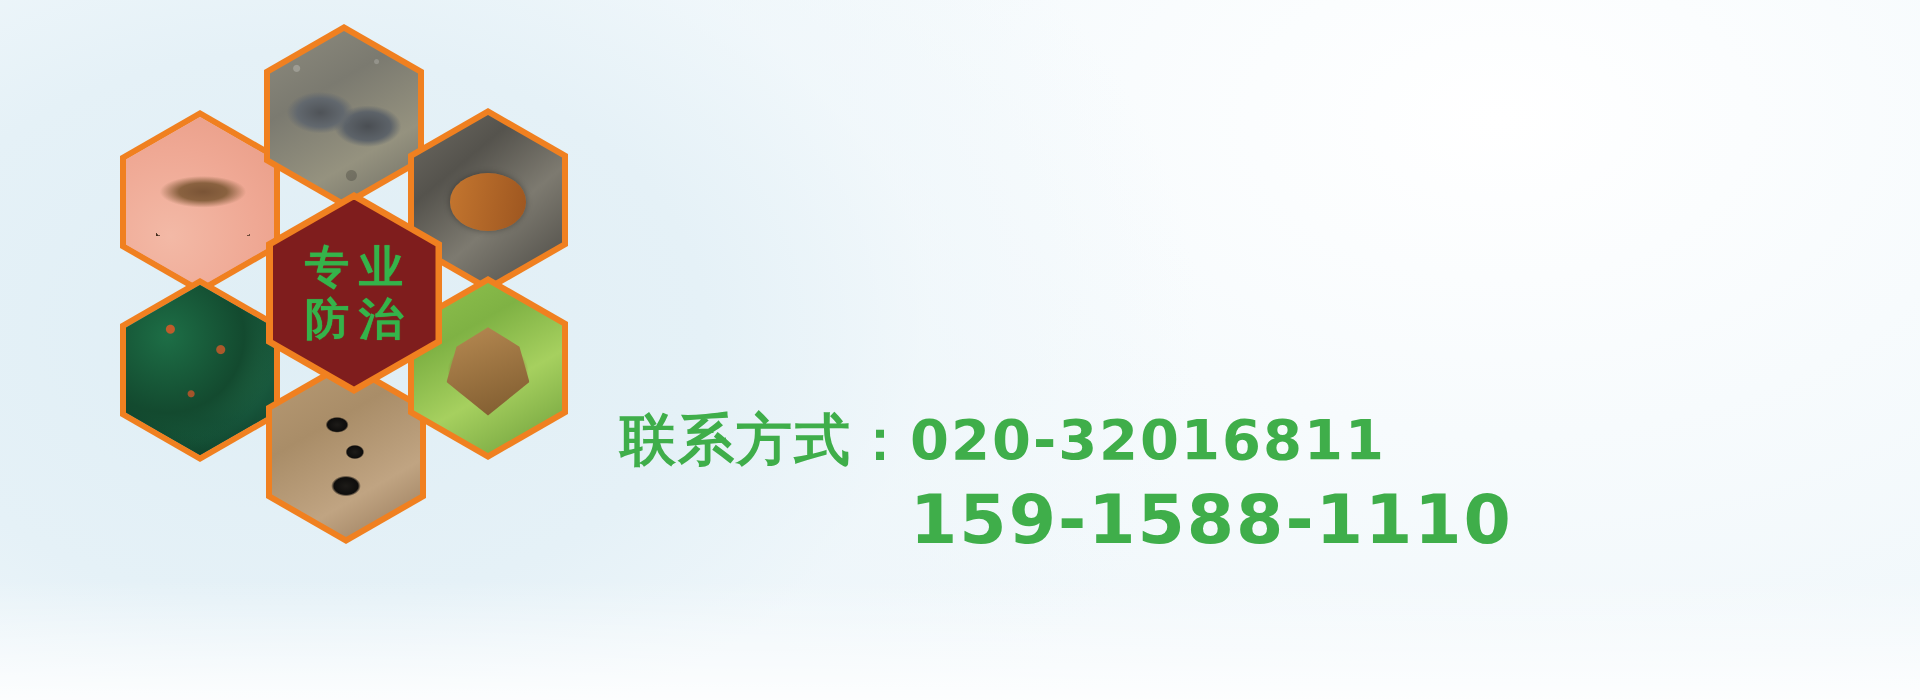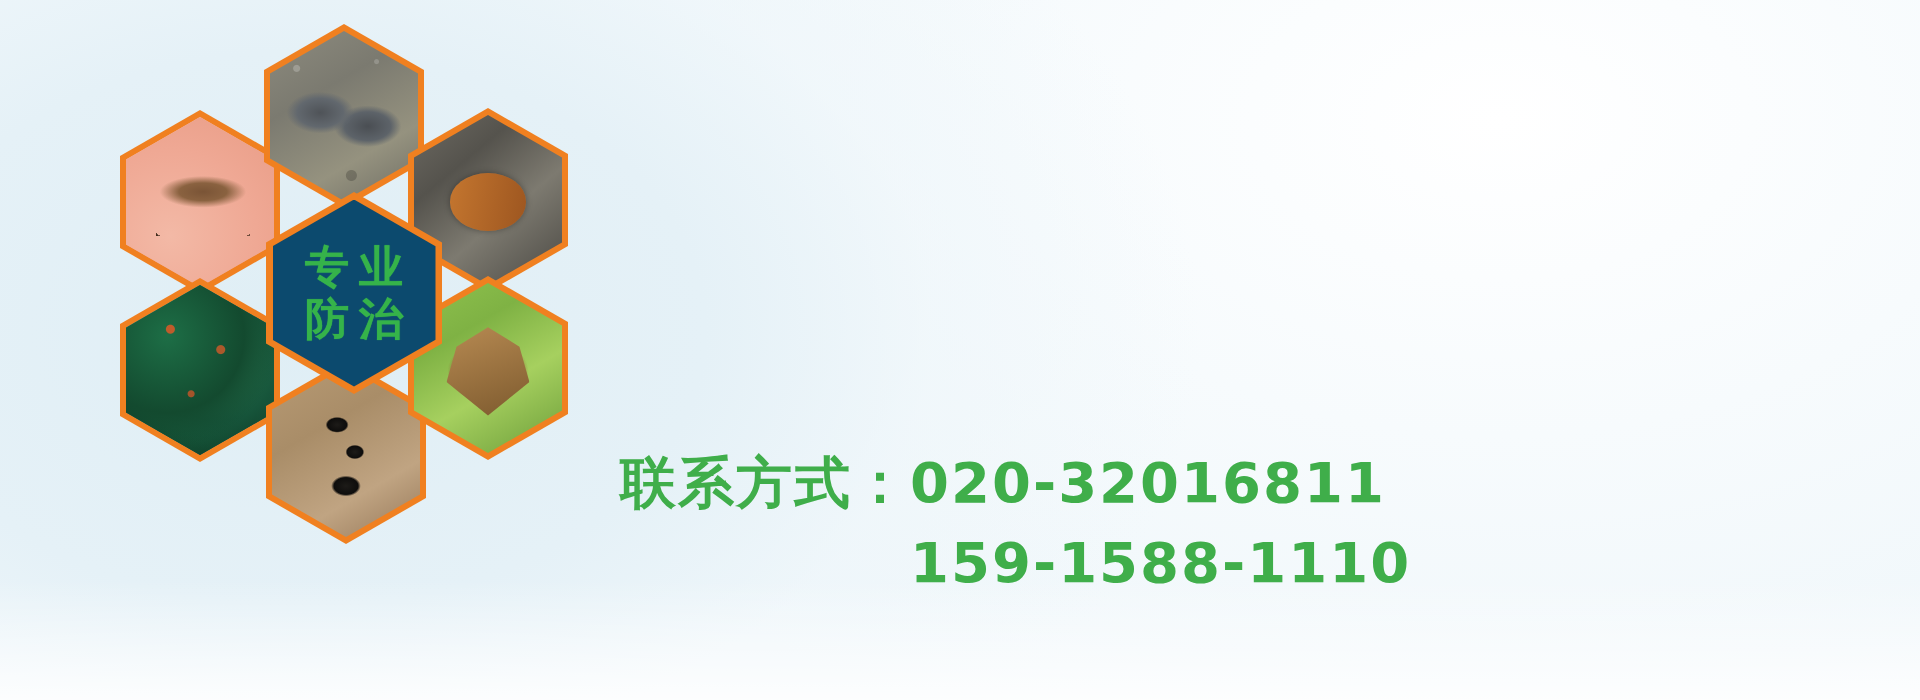--- a/index.html
+++ b/index.html
@@ -36,21 +36,21 @@
     overflow:hidden;position:relative;
   }
 
   .h-mosq   {left:40px; top:110px;}
   .h-rat    {left:184px;top:24px;}
   .h-roach  {left:328px;top:108px;}
   .h-fly    {left:40px; top:278px;}
   .h-ant    {left:186px;top:360px;}
   .h-stink  {left:328px;top:276px;}
   .h-center {left:186px;top:192px;width:176px;height:202px;background:#f08020;}
-  .h-center .inner{width:163px;height:187px;background:#0c4a6e;
+  .h-center .inner{width:163px;height:187px;background:#7f1d1d;
     display:flex;flex-direction:column;align-items:center;justify-content:center;gap:8px;}
 
   .logo-ch{
     font-family:"DejaVu Sans","Liberation Sans",sans-serif;
     color:#35b34a;font-weight:bold;font-size:44px;line-height:1;
     letter-spacing:10px;text-indent:10px;
     text-shadow:0 0 1px #35b34a;
   }
 
   
@@ -140,24 +140,23 @@
     letter-spacing:0.5px;
     text-indent:60px;
     text-align:justify;
     white-space:normal;
   }
   .contact{
     position:absolute;left:620px;top:400px;width:1300px;
     color:#3fae4a;
     font-family:"DejaVu Sans","Liberation Sans",sans-serif;
     font-weight:600;
-    margin-top:43px;
   }
   .contact .line1{font-size:56px;line-height:80px;letter-spacing:2px;}
-  .contact .line2{font-size:56px;line-height:80px;letter-spacing:2px;padding-left:290px;}
+  .contact .line2{font-size:68px;line-height:80px;letter-spacing:2px;padding-left:290px;}
 </style>
 </head>
 <body>
 
 <div id="banner">
 
   <div class="hexcluster">
 
     <div class="hex h-mosq">
       <div class="inner">

